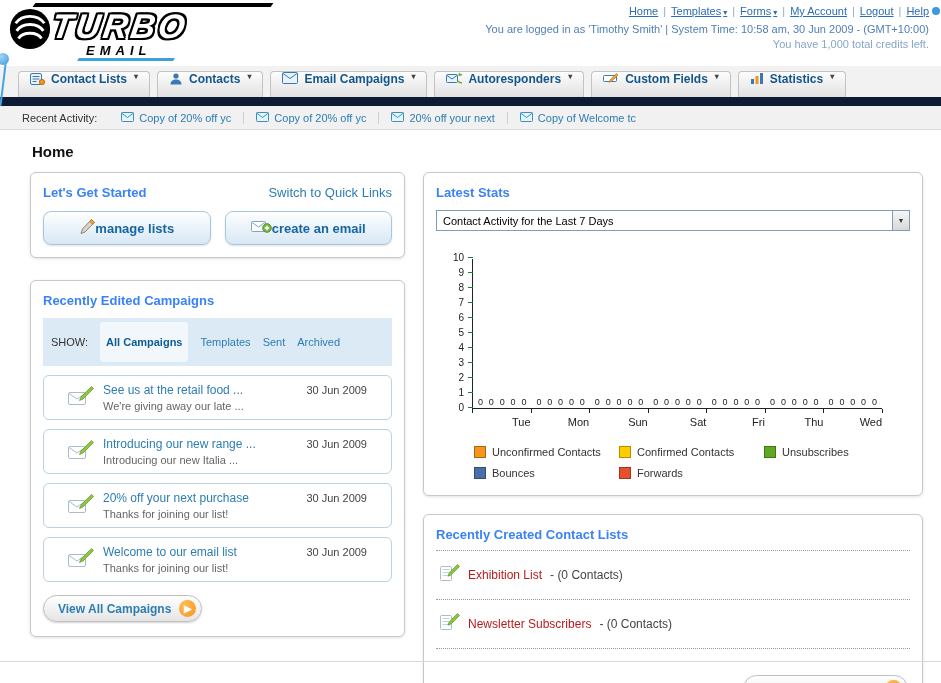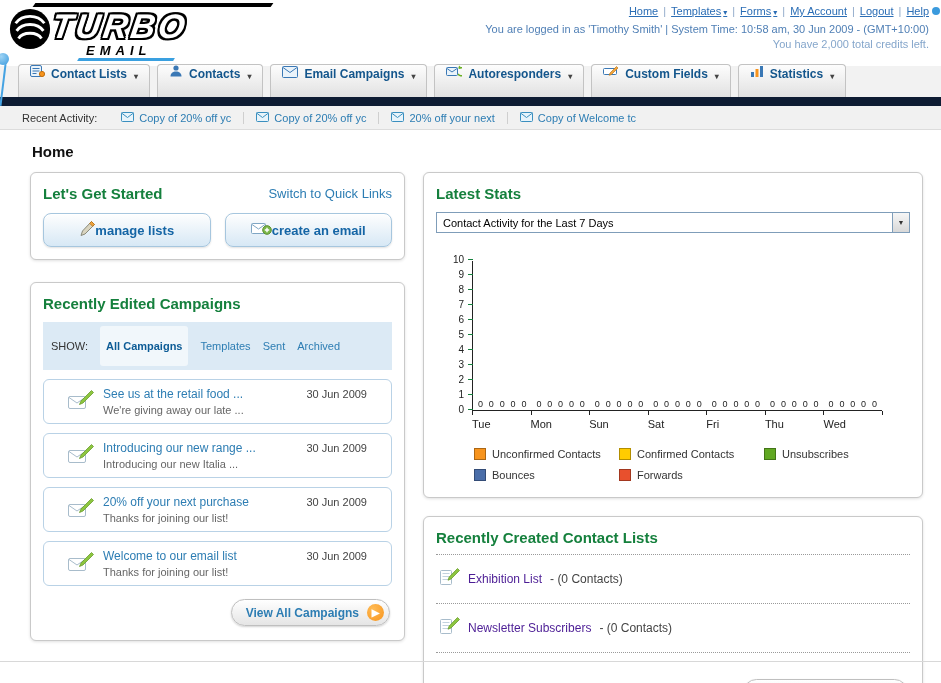--- a/index.html
+++ b/index.html
@@ -31,42 +31,42 @@
   .top-links a { color:#2a6db5; text-decoration:underline; }
   .top-links .sep { color:#8fa9c9; margin:0 5px; }
   .top-links .sep::before { content:"|"; }
   .caret-sm { font-size:8px; color:#2a6db5; margin-left:2px; }
   .status1 { margin-top:6px; font-size:11px; color:#4f7fb5; }
   .status2 { margin-top:3px; font-size:11px; color:#85a6cb; }
 
   
   .tabbar { display:flex; align-items:flex-end; gap:7px; padding:5px 0 0 18px; background:#f2f2f2; height:31px; }
   .tab {
-    display:inline-flex; align-items:flex-end; gap:6px; height:26px; padding:16px 11px;
+    display:inline-flex; align-items:flex-start; gap:6px; height:26px; padding:0 11px;
     border:1px solid #c3c3c3; border-bottom:none; border-radius:4px 4px 0 0;
     background:linear-gradient(#fdfdfd,#e1e1e1); font-size:12px; font-weight:bold; color:#14568c; cursor:pointer;
   }
   .tab .caret { font-size:8px; color:#444; margin-left:1px; }
   .darkbar { height:9px; background:#0e1c33; }
 
   
   .activitybar { display:flex; align-items:center; height:24px; background:#f1f1f1; border-bottom:1px solid #dcdcdc; padding-left:22px; font-size:11px; }
   .activity-label { color:#333; margin-right:12px; }
   .activity-item { display:inline-flex; align-items:center; gap:5px; padding:0 12px; border-right:1px solid #cfcfcf; }
   .activity-item:last-child { border-right:none; }
   .activity-item a { color:#2d7db3; text-decoration:none; }
 
   
   .main { padding: 9px 29px 0 30px; }
   h1.page-title { font-size:15px; font-weight:bold; color:#111; margin:4px 0 12px 2px; }
   .columns { display:flex; gap:18px; align-items:flex-start; }
   .col-left { width:375px; flex:none; }
   .col-right { flex:1; }
   .panel { background:#fff; border:1px solid #c9c9c9; border-radius:6px; box-shadow:0 1px 3px rgba(0,0,0,.12); padding:12px; }
-  .panel-title { font-size:15px; font-weight:bold; color:#15803d; }
+  .panel-title { font-size:13px; font-weight:bold; color:#3b82f6; }
 
   
   .gs-head { display:flex; justify-content:space-between; align-items:center; }
   .gs-head a { font-size:13px; color:#2d7db3; text-decoration:none; }
   .gs-buttons { display:flex; gap:14px; margin-top:11px; }
   .gs-btn {
     flex:1; display:flex; align-items:center; justify-content:center; gap:0; height:34px;
     border:1px solid #a6c6de; border-radius:8px; background:linear-gradient(#fefefe,#d7e8f5);
     box-shadow:inset 0 1px 0 #fff, 0 1px 2px rgba(0,0,0,.12);
     color:#1565a5; font-weight:bold; font-size:13px; cursor:pointer; font-family:inherit;
@@ -76,48 +76,48 @@
   .campaigns { margin-top:22px; }
   .show-tabs { display:flex; align-items:center; gap:12px; background:#dceaf5; margin-top:10px; padding:4px 8px; font-size:11px; }
   .show-label { color:#333; }
   .show-tabs a { color:#2d7db3; text-decoration:none; }
   .show-tabs a.selected { color:#0d5c96; font-weight:bold; background:rgba(255,255,255,.6); padding:14px 6px; border-radius:3px; }
   .camp-row { display:flex; gap:9px; margin-top:9px; border:1px solid #b9d2e6; border-radius:6px; padding:7px 24px; min-height:44px; cursor:pointer; }
   .camp-text { flex:1; }
   .camp-title { display:block; font-size:12px; color:#2d7db3; text-decoration:none; }
   .camp-sub { font-size:11px; color:#666; margin-top:3px; }
   .camp-date { font-size:11px; color:#444; white-space:nowrap; margin-top:1px; }
-  .view-row { display:flex; justify-content:flex-end; margin:13px 2px 2px 0; }
+  .view-row { display:flex; justify-content:flex-start; margin:13px 2px 2px 0; }
   .pill-btn {
     display:inline-flex; align-items:center; gap:8px; padding:4px 5px 4px 14px;
     border:1px solid #bfbfbf; border-radius:16px; background:linear-gradient(#fff,#e5e5e5);
     box-shadow:0 1px 2px rgba(0,0,0,.18); color:#2d7db3; font-weight:bold; font-size:12px; cursor:pointer; font-family:inherit;
   }
   .arrow-circle { width:17px; height:17px; border-radius:50%; background:radial-gradient(circle at 35% 30%, #ffbb55, #f7941d); color:#fff; display:flex; align-items:center; justify-content:center; font-size:10px; }
 
   
   .dropdown { margin-top:10px; height:21px; border:1px solid #7f9db9; background:#fff; display:flex; align-items:center; justify-content:space-between; padding-left:6px; font-size:11px; color:#000; cursor:pointer; }
   .dd-caret { width:17px; height:19px; border-left:1px solid #7f9db9; background:linear-gradient(#f6f6f6,#d8d8d8); display:flex; align-items:center; justify-content:center; font-size:7px; color:#333; }
   .chart-plot { position:relative; margin:28px 0 0 36px; width:410px; height:150px; border-left:1px solid #222; border-bottom:1px solid #222; }
   .ytick { position:absolute; left:-5px; width:5px; height:1px; background:#15803d; }
   .ytick-label { position:absolute; right:9px; top:-5px; font-size:10px; color:#222; }
   .zero-row { position:absolute; left:0; right:0; bottom:1px; display:flex; }
   .zgroup { flex:1; display:flex; justify-content:space-between; padding:0 5px; font-size:9px; color:#222; }
   .x-labels { position:relative; display:flex; margin-left:36px; width:410px; }
-  .xlabel { flex:1; text-align:left; font-size:11px; color:#222; padding-top:7px; }
+  .xlabel { flex:1; text-align:right; font-size:11px; color:#222; padding-top:7px; }
   .xtick { position:absolute; top:0; width:1px; height:4px; background:#222; }
   .legend { margin:18px 0 4px 38px; width:436px; display:flex; flex-wrap:wrap; row-gap:9px; }
   .legend-item { width:145px; display:flex; align-items:center; gap:6px; font-size:11px; color:#333; }
   .swatch { width:12px; height:12px; border:1px solid rgba(0,0,0,.3); flex:none; }
 
   
   .lists-panel { margin-top:18px; }
   .dotted { border-top:1px dotted #9a9a9a; margin:8px 0; }
   .list-row { display:flex; align-items:center; gap:8px; padding:5px 0 5px 4px; }
-  .list-row a { font-size:12px; color:#4c1d95; text-decoration:none; }
+  .list-row a { font-size:12px; color:#b91c1c; text-decoration:none; }
   .list-suffix { font-size:12px; color:#444; }
   .see-row { display:flex; justify-content:flex-end; margin:26px 2px 2px 0; }
 
   .footer-line { position:absolute; left:0; right:0; bottom:21px; border-top:1px solid #d8d8d8; }
 </style>
 </head>
 <body>
 
 <div id="app">
 
@@ -139,21 +139,21 @@
       <div class="logo-title">TURBO</div>
       <div class="logo-sub">EMAIL</div>
       <div class="logo-swoosh"></div>
     </div>
 
     <div class="top-right">
       <div class="top-links">
         <a>Home</a><span class="sep"></span><a><span>Templates</span><span class="caret-sm">▾</span></a><span class="sep"></span><a><span>Forms</span><span class="caret-sm">▾</span></a><span class="sep"></span><a>My Account</a><span class="sep"></span><a>Logout</a><span class="sep"></span><a>Help</a>
       </div>
       <div class="status1">You are logged in as 'Timothy Smith' | System Time: 10:58 am, 30 Jun 2009 - (GMT+10:00)</div>
-      <div class="status2">You have 2,000 total credits left.</div>
+      <div class="status2">You have 1,000 total credits left.</div>
     </div>
   </div>
 
   <div class="tabbar">
     <div class="tab">
       <span><svg width="15" height="14" viewBox="0 0 15 14">
             <rect x="0.5" y="1.5" width="11" height="11" rx="1.5" fill="#eaf3fa" stroke="#3a78b5"></rect>
             <path d="M2.5 4.5h7M2.5 7h7M2.5 9.5h4" stroke="#3a78b5"></path>
             <circle cx="12" cy="10" r="2.6" fill="#f7941d" stroke="#c26f0e"></circle>
           </svg></span>

